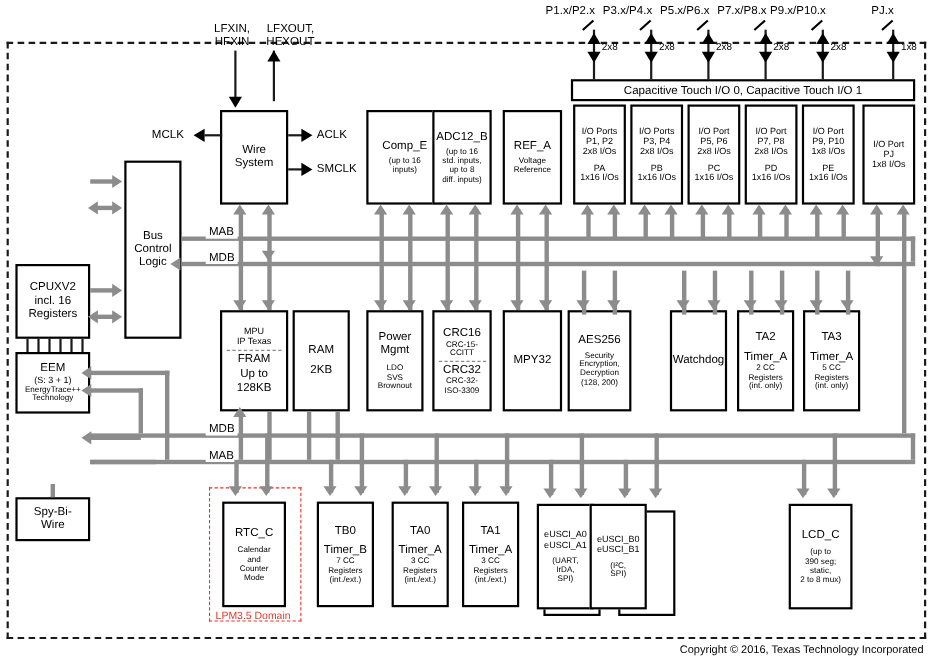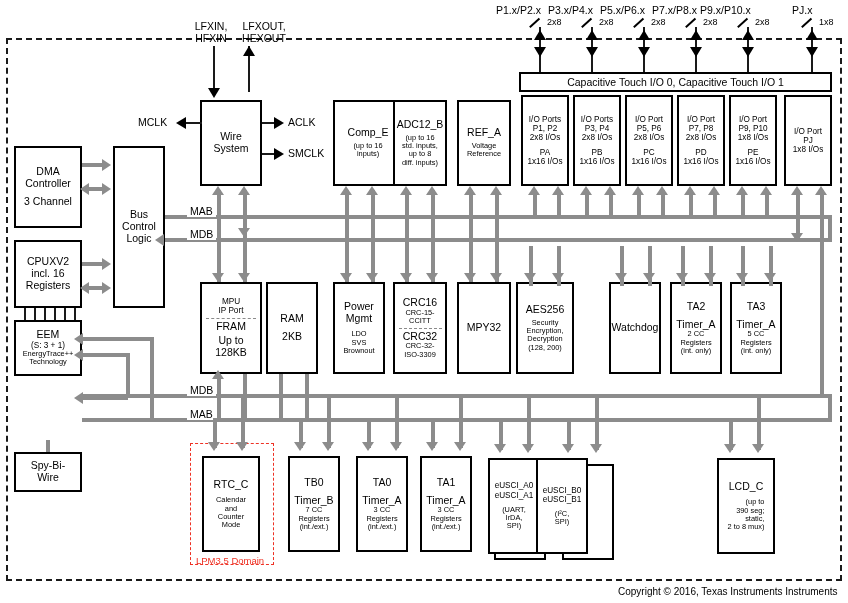--- a/index.html
+++ b/index.html
@@ -63,21 +63,21 @@
   .ar-r{border-top:6px solid transparent;border-bottom:6px solid transparent;border-left:9px solid #8c8c8c;}
 
   
   .bar-d{border-left:6px solid transparent;border-right:6px solid transparent;border-top:10px solid #000;}
   .bar-u{border-left:6px solid transparent;border-right:6px solid transparent;border-bottom:10px solid #000;}
   .bar-l{border-top:6px solid transparent;border-bottom:6px solid transparent;border-right:10px solid #000;}
   .bar-r{border-top:6px solid transparent;border-bottom:6px solid transparent;border-left:10px solid #000;}
 
   
   .lbl{position:absolute;font-size:10.5px;color:#000;white-space:pre;line-height:1.15;}
-  .lbl-sm{position:absolute;font-size:9px;color:#000;white-space:pre;}
+  .lbl-sm{position:absolute;font-size:9px;color:#000;white-space:pre;margin-top:20px;}
   .lbl-c{position:absolute;font-size:10.5px;color:#000;white-space:pre;text-align:center;line-height:1.15;}
 
   
   .lpm-box{
     position:absolute;
     border:1.6px dashed #ee3124;
     box-sizing:border-box;
   }
   .lpm-label{position:absolute;color:#ee3124;font-size:9.5px;white-space:nowrap;}
 
@@ -132,26 +132,20 @@
   <div class="lbl" style="left:138px;top:116px;">MCLK</div>
 
   <div class="wire-thin-h" style="left:262px;top:122px;width:16px;"></div>
   <div class="ar bar-r" style="left:274px;top:117px;"></div>
   <div class="lbl" style="left:288px;top:116px;">ACLK</div>
 
   <div class="wire-thin-h" style="left:262px;top:153px;width:16px;"></div>
   <div class="ar bar-r" style="left:274px;top:148px;"></div>
   <div class="lbl" style="left:288px;top:147px;">SMCLK</div>
 
-  <div class="blk" style="left:14px;top:146px;width:68px;height:82px;">
-    <div class="t1" style="white-space:pre-line;">DMA
-Controller</div>
-    <div class="gap2"></div>
-    <div class="t1">3 Channel</div>
-  </div>
 
   <div class="blk" style="left:14px;top:240px;width:68px;height:68px;">
     <div class="t1" style="white-space:pre-line;">CPUXV2
 incl. 16
 Registers</div>
   </div>
 
   <div class="blk" style="left:14px;top:320px;width:68px;height:56px;">
     <div class="t1">EEM</div>
     <div class="t2">(S: 3 + 1)</div>
@@ -392,21 +386,21 @@
   <div class="ar ar-u" style="left:760px;top:186px;"></div>
 
   <div class="wire-v" style="left:796px;top:190px;height:52px;"></div>
   <div class="ar ar-u" style="left:791px;top:186px;"></div>
   <div class="wire-v" style="left:820px;top:190px;height:204px;"></div>
   <div class="ar ar-u" style="left:815px;top:186px;"></div>
   <div class="ar ar-d" style="left:791px;top:233px;"></div>
 
   <div class="blk" style="left:200px;top:282px;width:62px;height:92px;">
     <div class="t2" style="white-space:pre-line;">MPU
-IP Port</div>
+IP Texas</div>
     <div class="dashline"></div>
     <div class="t1">FRAM</div>
     <div class="gap1"></div>
     <div class="t1" style="white-space:pre-line;">Up to
 128KB</div>
   </div>
 
   <div class="blk" style="left:266px;top:282px;width:52px;height:92px;">
     <div class="t1">RAM</div>
     <div class="gap2"></div>
@@ -542,21 +536,21 @@
 
   <div class="stack-shadow" style="left:562px;top:464px;width:52px;height:96px;"></div>
   <div class="blk" style="left:536px;top:458px;width:52px;height:96px;">
     <div class="t2" style="white-space:pre-line;">eUSCI_B0
 eUSCI_B1</div>
     <div class="gap2"></div>
     <div class="t3" style="white-space:pre-line;">(I²C,
 SPI)</div>
   </div>
 
-  <div class="blk" style="left:717px;top:458px;width:58px;height:96px;text-align:right;">
+  <div class="blk" style="left:717px;top:458px;width:58px;height:96px;">
     <div class="t1">LCD_C</div>
     <div class="gap2"></div>
     <div class="t3" style="white-space:pre-line;">(up to
 390 seg;
 static,
 2 to 8 mux)</div>
   </div>
 
   <div class="wire-v" style="left:213px;top:418px;height:30px;"></div>
   <div class="ar ar-d" style="left:208px;top:442px;"></div>
@@ -589,15 +583,15 @@
   <div class="ar ar-d" style="left:590px;top:444px;"></div>
 
   <div class="wire-v" style="left:729px;top:418px;height:32px;"></div>
   <div class="ar ar-d" style="left:724px;top:444px;"></div>
   <div class="wire-v" style="left:757px;top:394px;height:56px;"></div>
   <div class="ar ar-d" style="left:752px;top:444px;"></div>
 
   <div class="wire-v" style="left:279px;top:374px;height:44px;"></div>
   <div class="wire-v" style="left:305px;top:374px;height:44px;"></div>
 
-  <div class="copyright" style="left:618px;top:586px;">Copyright © 2016, Texas Instruments Instruments</div>
+  <div class="copyright" style="left:618px;top:586px;">Copyright © 2016, Texas Technology Incorporated</div>
 
 </div>
 
 </body></html>

